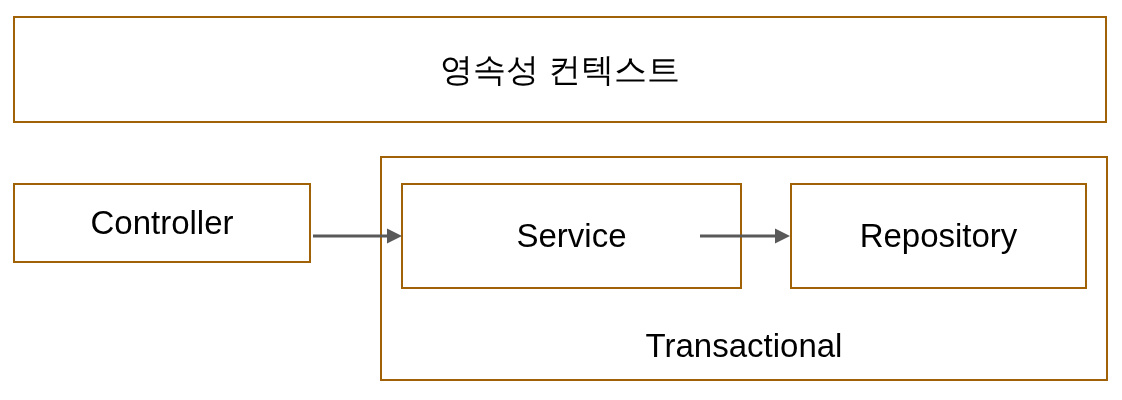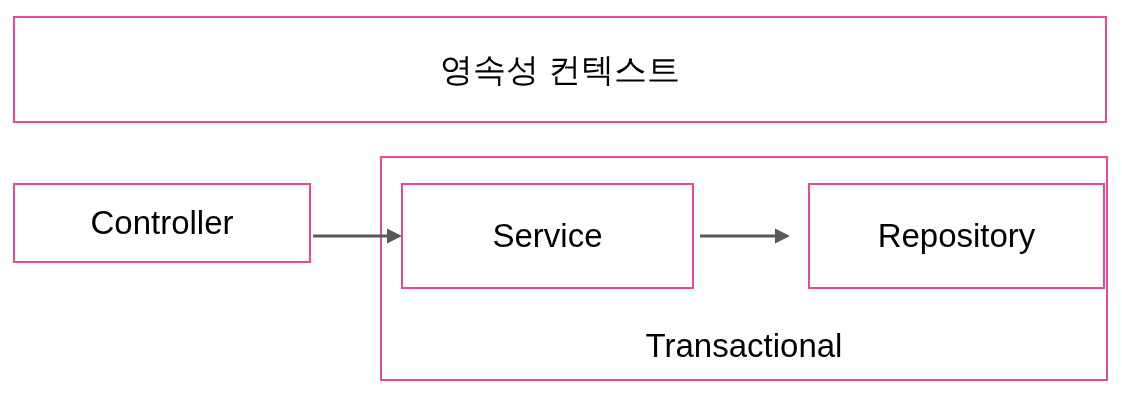--- a/index.html
+++ b/index.html
@@ -12,21 +12,21 @@
     width: 1122px;
     height: 400px;
     background: #ffffff;
     font-family: "Liberation Sans", sans-serif;
     color: #000000;
     overflow: hidden;
   }
   .box {
     position: absolute;
     box-sizing: border-box;
-    border: 2px solid #ec4899;
+    border: 2px solid #a16207;
     background: #ffffff;
     display: flex;
     align-items: center;
     justify-content: center;
   }
   .box-label {
     font-size: 33px;
     line-height: 1.15;
     color: #000000;
     white-space: nowrap;
@@ -57,25 +57,25 @@
     right: 0;
     bottom: 14px;
     text-align: center;
     font-size: 33px;
     line-height: 1.15;
     color: #000000;
   }
   .service-box {
     left: 401px;
     top: 183px;
-    width: 293px;
+    width: 341px;
     height: 106px;
   }
   .repository-box {
-    left: 808px;
+    left: 790px;
     top: 183px;
     width: 297px;
     height: 106px;
   }
   .arrow-layer {
     position: absolute;
     left: 0;
     top: 0;
     width: 1122px;
     height: 400px;

